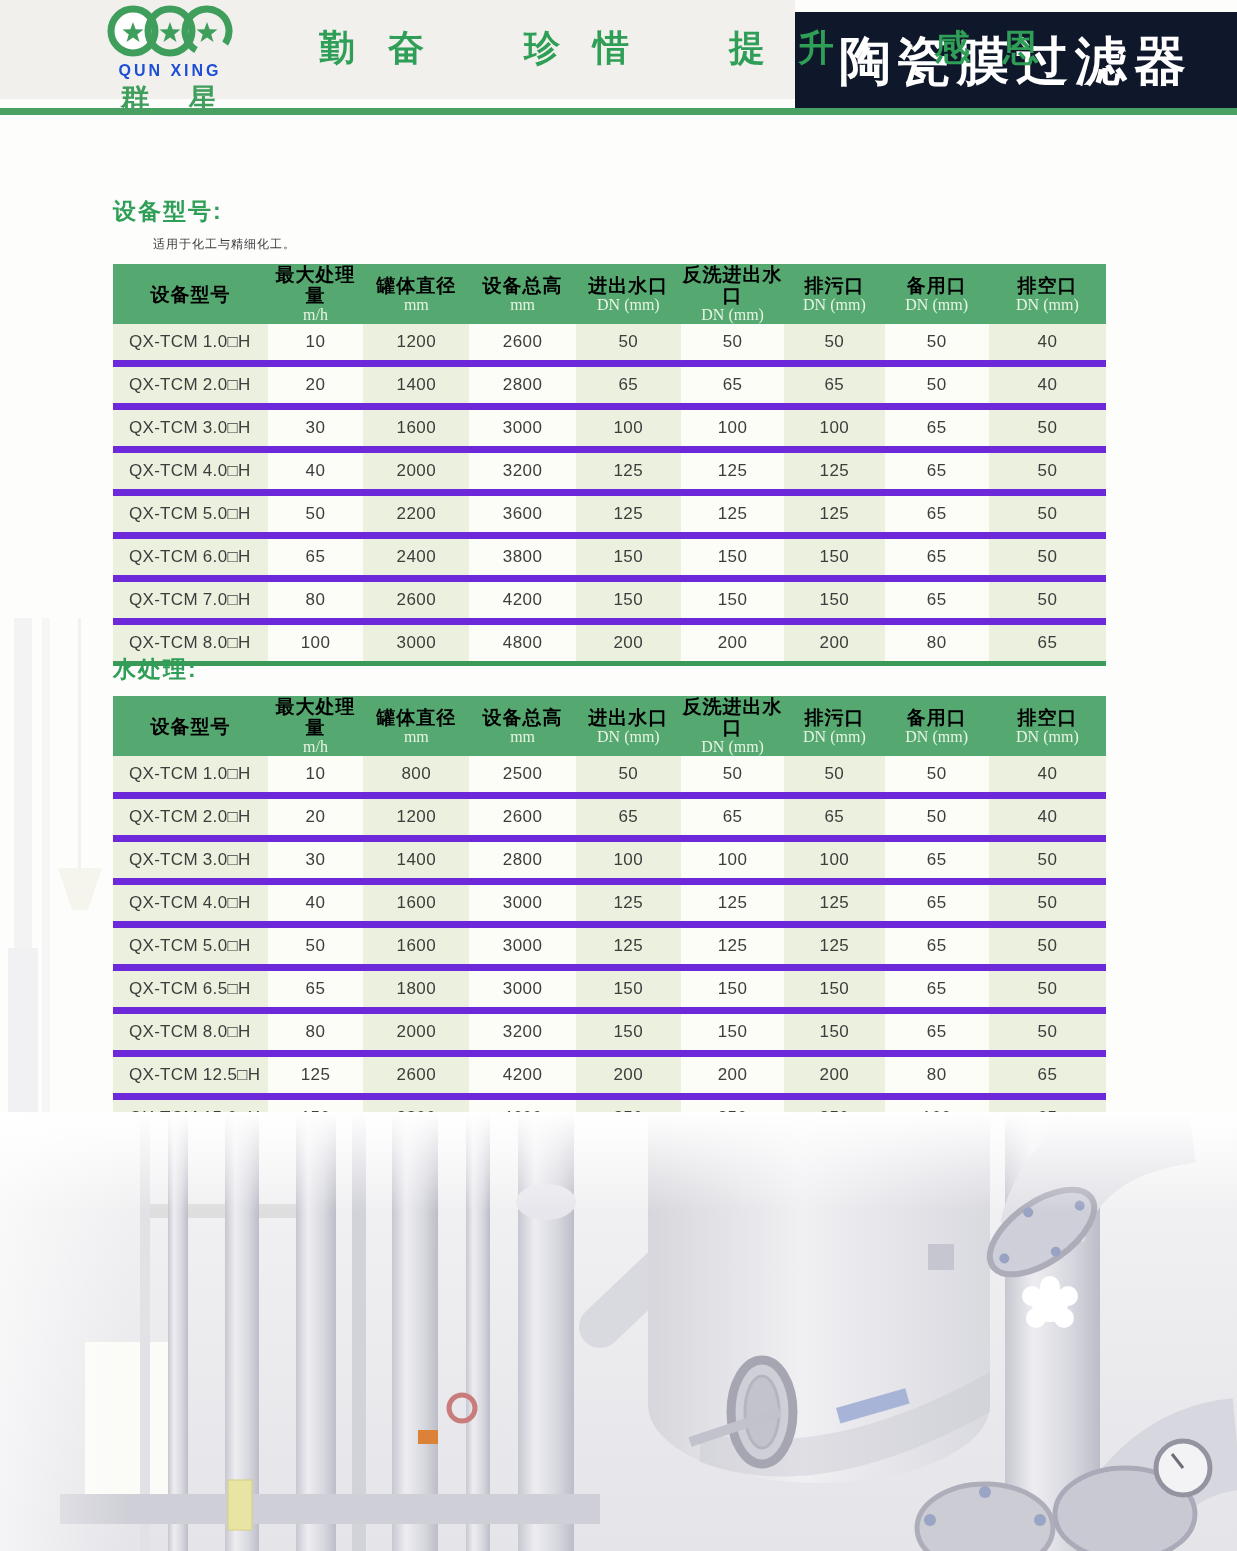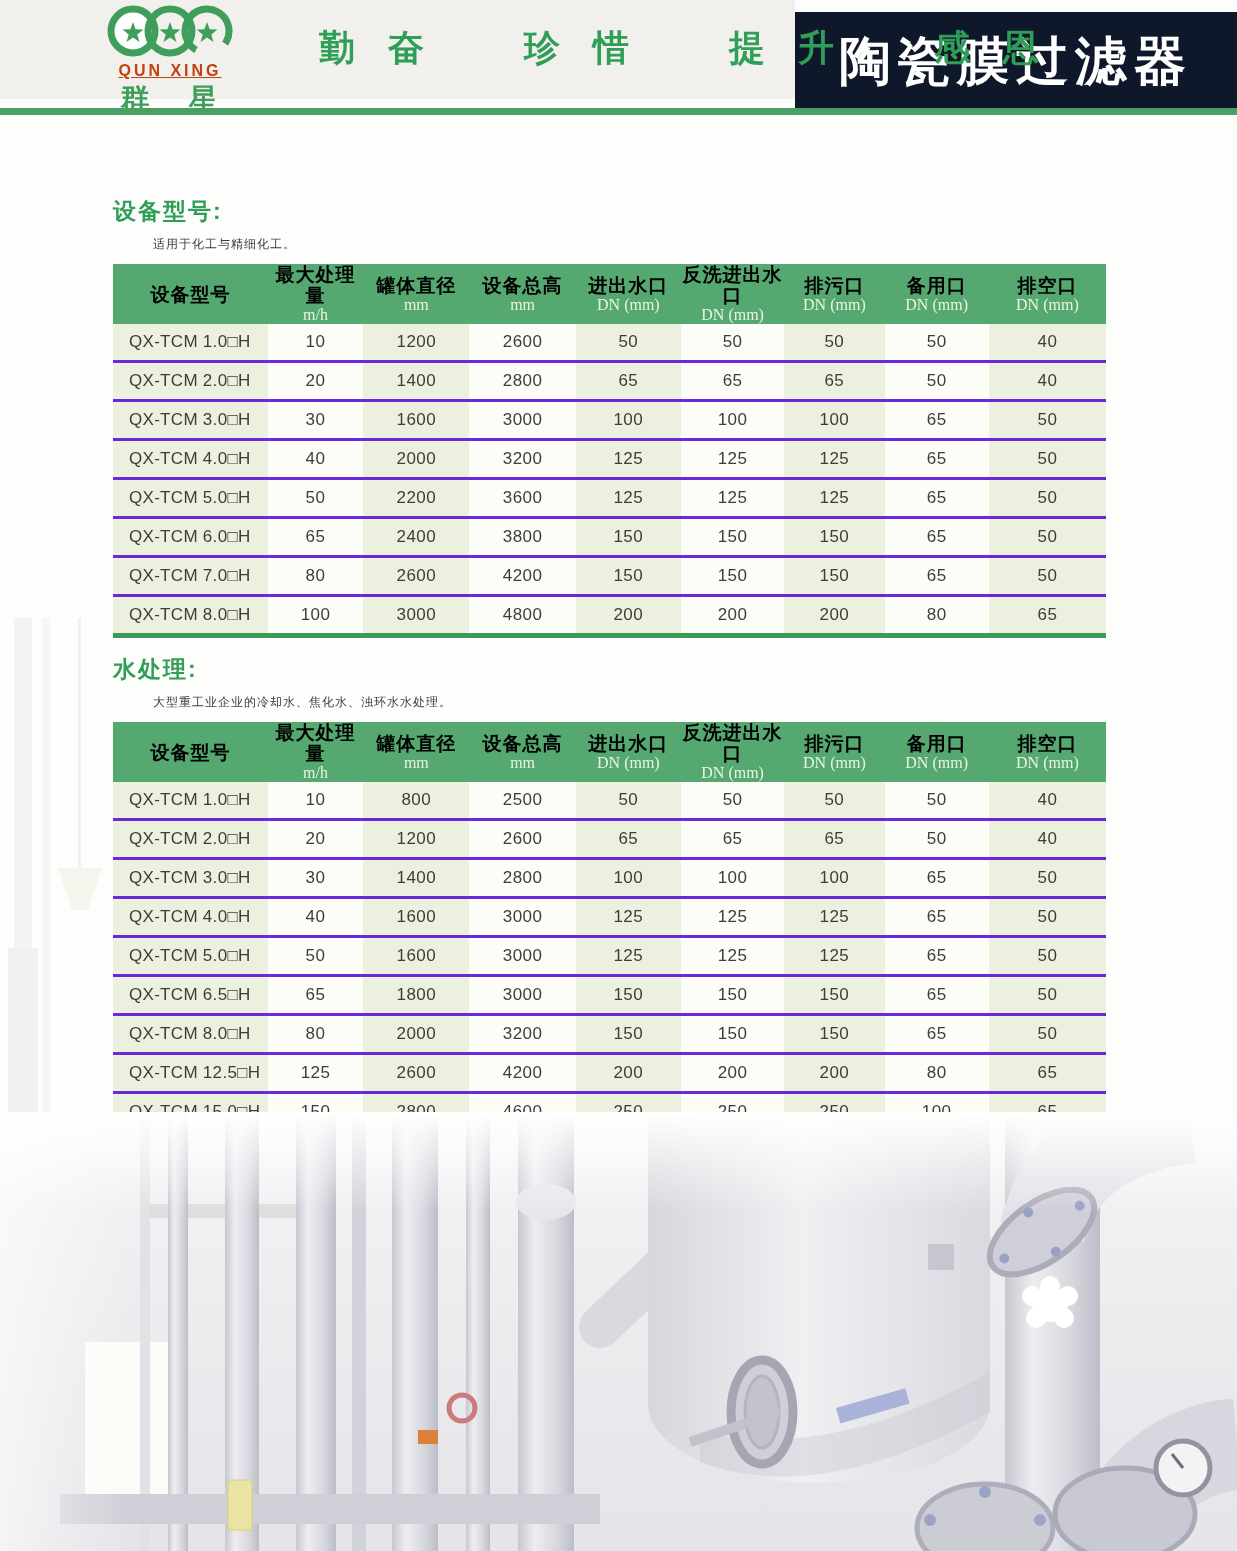--- a/index.html
+++ b/index.html
@@ -8,21 +8,21 @@
 
   
   .header{position:absolute;left:0;top:0;width:1237px;height:99px;}
   .header-left{position:absolute;left:0;top:0;width:795px;height:99px;background:#f1f0ec;}
   .banner{position:absolute;left:795px;top:12px;width:442px;height:99px;background:#0f172a;
           display:flex;align-items:center;justify-content:center;}
   .banner span{color:#ffffff;font-size:52px;font-weight:900;letter-spacing:7px;}
   .green-rule{position:absolute;left:0;top:108px;width:1237px;height:7px;background:#4a9f62;}
 
   .logo{position:absolute;left:103px;top:4px;width:134px;text-align:center;}
-  .logo-en{color:#c2410c;font-size:16px;font-weight:bold;letter-spacing:3px;margin-top:-2px;text-decoration:underline;}
+  .logo-en{color:#1d4ed8;font-size:16px;font-weight:bold;letter-spacing:3px;margin-top:-2px;}
   .logo-cn{color:#3f9e5c;font-size:29px;font-weight:bold;letter-spacing:16px;
            font-family:"Liberation Serif",serif;margin-top:0px;padding-left:14px;}
 
   .slogan{position:absolute;left:283px;top:24px;width:470px;display:flex;gap:52px;}
   .slogan span{color:#2f9e57;font-size:36px;font-weight:bold;letter-spacing:12px;
                font-family:"Liberation Serif",serif;white-space:nowrap;margin-left:36px;}
 
   
   .section{position:absolute;left:113px;width:997px;}
   #sec0{top:196px;}
@@ -31,21 +31,21 @@
   .section .sub{margin:9px 0 0 40px;color:#3b3b3b;font-size:12px;letter-spacing:1px;}
   .section table{margin-top:11px;}
 
   
   table{border-collapse:collapse;width:993px;table-layout:fixed;}
   thead tr{background:#55a870;height:49px;}
   th{padding:0;vertical-align:middle;font-weight:normal;}
   .col-label{color:#000000;font-size:19px;font-weight:bold;font-family:"Liberation Serif",serif;
              line-height:21px;letter-spacing:1px;}
   .col-unit{color:#e9f5e3;font-size:16px;font-family:"Liberation Serif",serif;line-height:18px;}
-  tbody tr{border-bottom:3px solid #6d28d9;}
+  tbody tr{border-bottom:7px solid #6d28d9;}
   tbody tr:last-child{border-bottom:5px solid #3c9a59;}
   td{height:34px;text-align:center;font-size:17px;color:#3d3d3d;letter-spacing:0.5px;
      font-family:"Liberation Sans",sans-serif;}
   td.c0{text-align:left;padding-left:16px;letter-spacing:0.3px;}
   .c0{width:15.6%;} .c1{width:9.6%;} .c2{width:10.7%;} .c3{width:10.7%;} .c4{width:10.6%;}
   .c5{width:10.4%;} .c6{width:10.1%;} .c7{width:10.5%;} .c8{width:11.8%;}
   td.c0,td.c2,td.c4,td.c6,td.c8{background:#ebf1de;}
   td.c1,td.c3,td.c5,td.c7{background:#fdfdf7;}
 
   
@@ -231,21 +231,20 @@
             <td class="c6">200</td>
             <td class="c7">80</td>
             <td class="c8">65</td>
           </tr>
         </tbody>
     </table>
   </div>
 
   <div class="section" id="sec1">
     <h2>水处理:</h2>
-    <p class="sub">大型重工业企业的冷却水、焦化水、浊环水水处理。</p>
     <table>
       <thead>
           <tr>
             <th class="c0">
               <div class="col-label">设备型号</div>
             </th>
             <th class="c1">
               <div class="col-label">最大处理量</div>
               <div class="col-unit">m/h</div>
             </th>

